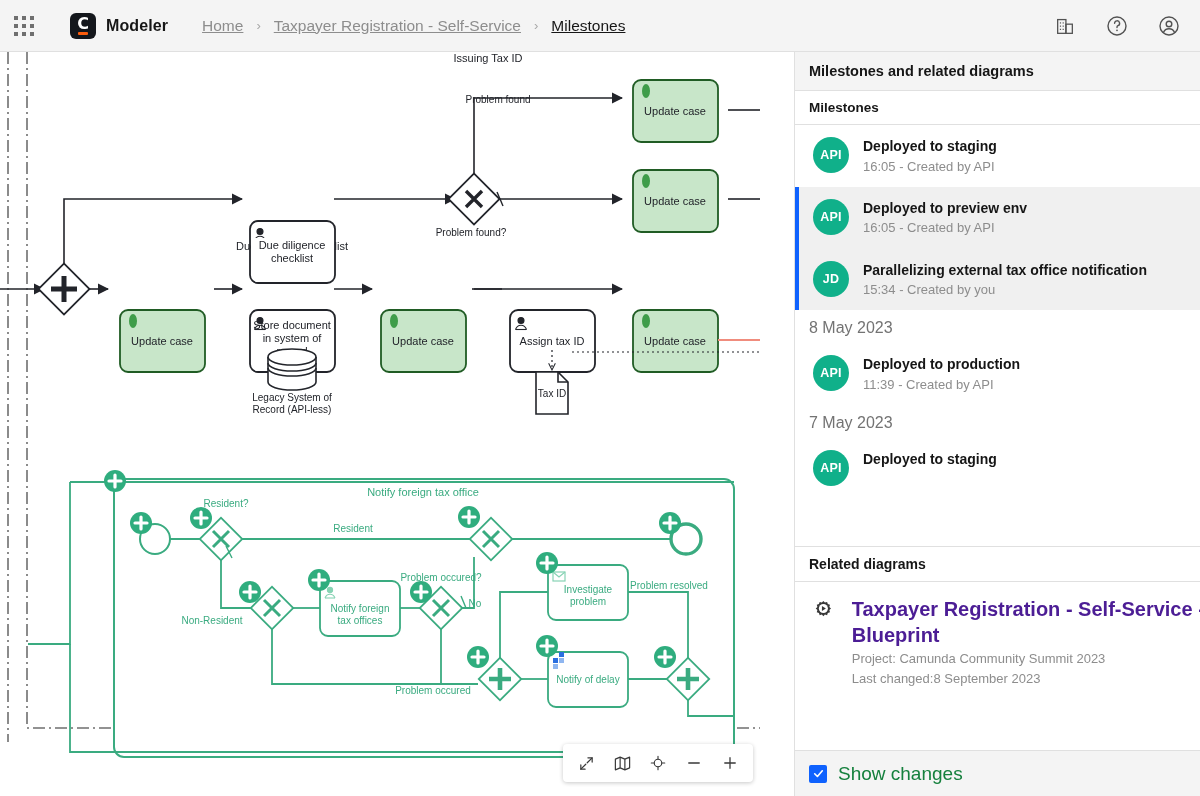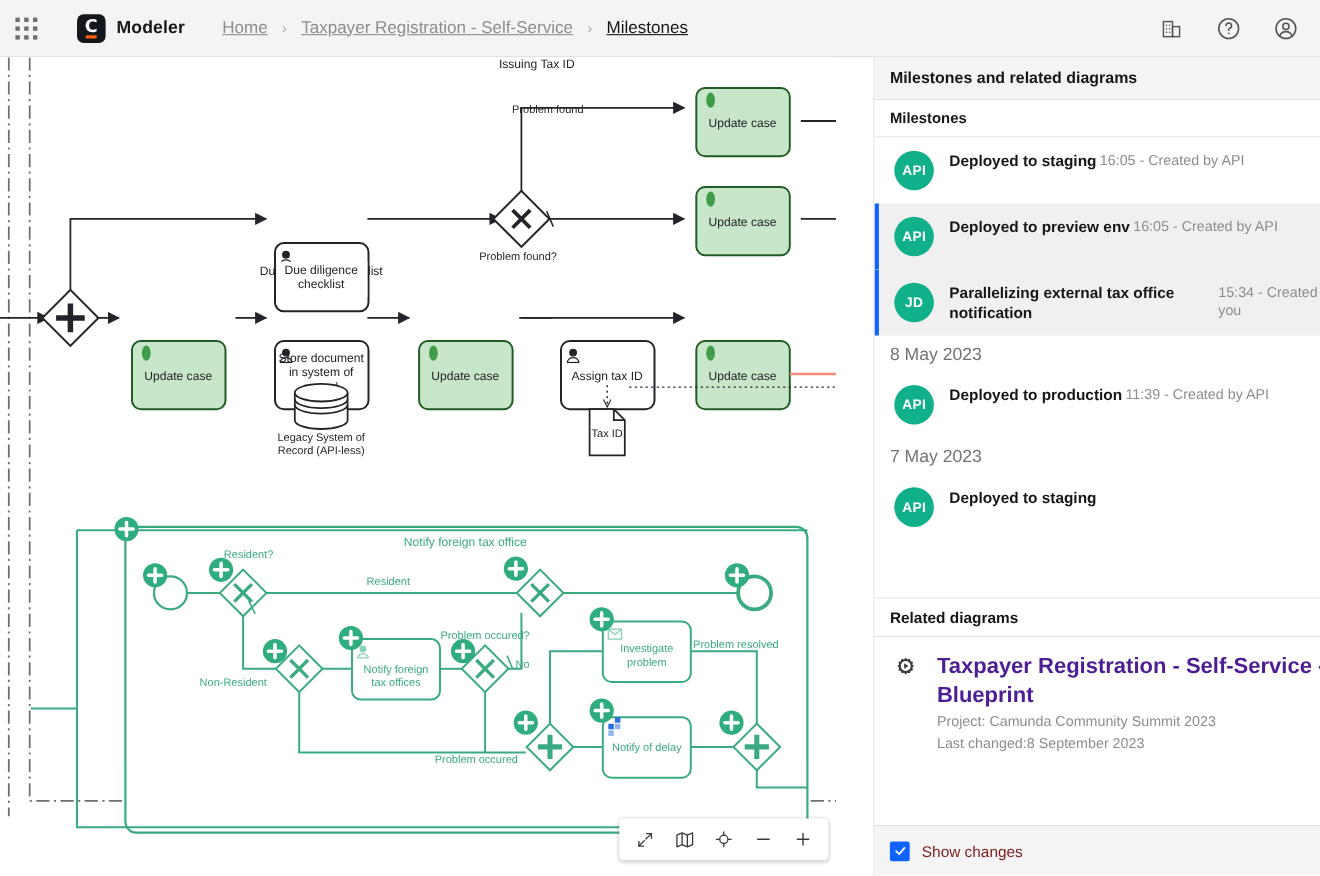--- a/index.html
+++ b/index.html
@@ -121,21 +121,21 @@
     content: ""; position: absolute; left: 0; top: 0; bottom: 0;
     width: 4px; background: #0f62fe;
   }
   .avatar {
     width: 36px; height: 36px; border-radius: 50%;
     background: #10b08a; color: #ffffff;
     display: flex; align-items: center; justify-content: center;
     font-size: 12.5px; font-weight: 700; flex: 0 0 36px;
     letter-spacing: .3px;
   }
-  .m-text { display: flex; flex-direction: row; gap: 3px; padding-top: 1px; }
+  .m-text { display: flex; flex-direction: column; gap: 3px; padding-top: 1px; }
   .m-title { font-size: 14px; font-weight: 700; color: #161616; line-height: 1.25; }
   .m-sub { font-size: 13px; color: #8d8d8d; line-height: 1.25; }
 
   .related-head {
     flex: 0 0 36px; height: 36px;
     border-top: 1px solid #e0e0e0; border-bottom: 1px solid #e0e0e0;
     background: #ffffff;
     display: flex; align-items: center; padding: 0 14px;
   }
   .related-head span { font-size: 14px; font-weight: 700; color: #161616; }
@@ -152,21 +152,21 @@
   .panel-footer {
     flex: 0 0 46px; height: 46px;
     background: #f4f4f4; border-top: 1px solid #e0e0e0;
     display: flex; align-items: center; padding: 0 14px; gap: 11px;
   }
   .cb {
     width: 18px; height: 18px; border-radius: 2px; background: #0f62fe;
     display: flex; align-items: center; justify-content: center; cursor: pointer;
     flex: 0 0 18px;
   }
-  .cb-label { font-size: 14px; color: #7f1d1d; cursor: pointer; }
+  .cb-label { font-size: 19px; color: #15803d; cursor: pointer; }
 
   
   .bpmn-label { font-family: "Liberation Sans", sans-serif; font-size: 11px; fill: #22242a; }
   .bpmn-flowlabel { font-family: "Liberation Sans", sans-serif; font-size: 10px; fill: #22242a; }
   .bpmn-label-g { font-family: "Liberation Sans", sans-serif; font-size: 11px; fill: #3aab80; }
   .bpmn-flowlabel-g { font-family: "Liberation Sans", sans-serif; font-size: 10px; fill: #3aab80; }
 </style>
 </head>
 <body>
 

